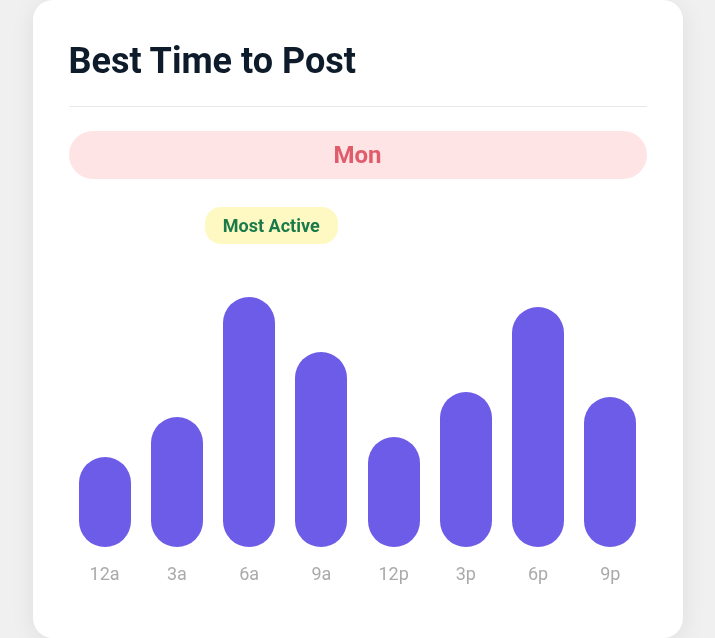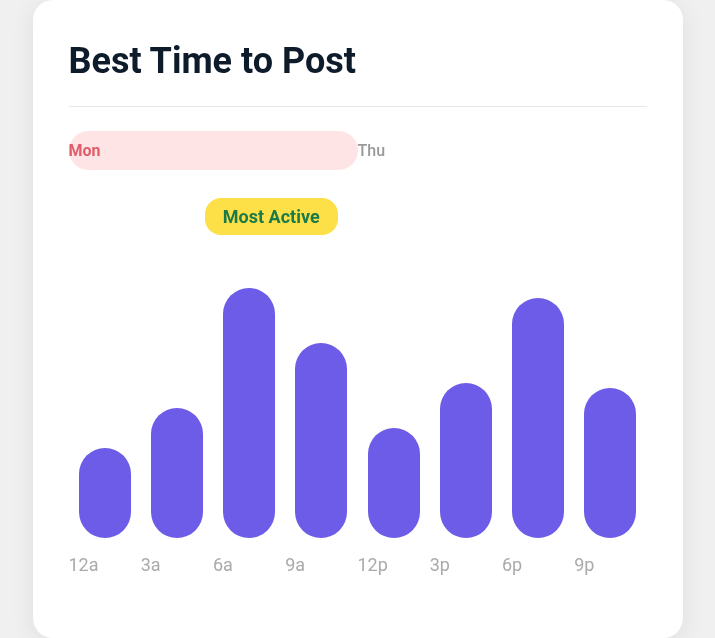--- a/index.html
+++ b/index.html
@@ -41,21 +41,22 @@
 
     .days-row {
       display: flex;
       align-items: center;
       gap: 0;
       margin-bottom: 28px;
     }
 
     .day-item {
       flex: 1;
-      font-size: 16px;
+      text-align: center;
+      font-size: 24px;
       font-weight: 500;
       color: #999;
       cursor: pointer;
       padding: 10px 0;
       border-radius: 50px;
     }
 
     .day-item.active {
       background: #ffe4e6;
       color: #e05c6a;
@@ -64,21 +65,21 @@
 
     .chart-area {
       position: relative;
       padding-top: 60px;
     }
 
     .most-active-label {
       position: absolute;
       top: 0;
       left: calc(14.28% * 2 + 14.28% / 2 - 70px);
-      background: #fde047;
+      background: #fef9c3;
       color: #1a7a4a;
       font-size: 18px;
       font-weight: 700;
       padding: 8px 18px;
       border-radius: 16px;
       white-space: nowrap;
     }
 
     .bars-container {
       display: flex;
@@ -103,35 +104,34 @@
       background: #6c5ce7;
     }
 
     .time-labels {
       display: flex;
       margin-top: 16px;
     }
 
     .time-label {
       flex: 1;
-      text-align: left;
+      text-align: center;
       font-size: 18px;
       color: #aaa;
     }
   </style>
 </head>
 <body>
 
 <div class="card">
   <div class="title">Best Time to Post</div>
   <div class="divider"></div>
 
   <div class="days-row" id="days-row">
       <div class="day-item active">Mon</div>
-      <div class="day-item">Thu</div>
     </div>
 
   <div class="chart-area">
     <div class="most-active-label" id="most-active-label">Most Active</div>
     <div class="bars-container" id="bars-container">
         <div class="bar-wrapper">
           <div class="bar" style="height: 90px; background: rgb(108, 92, 231);"></div>
         </div>
         <div class="bar-wrapper">
           <div class="bar" style="height: 130px; background: rgb(108, 92, 231);"></div>

